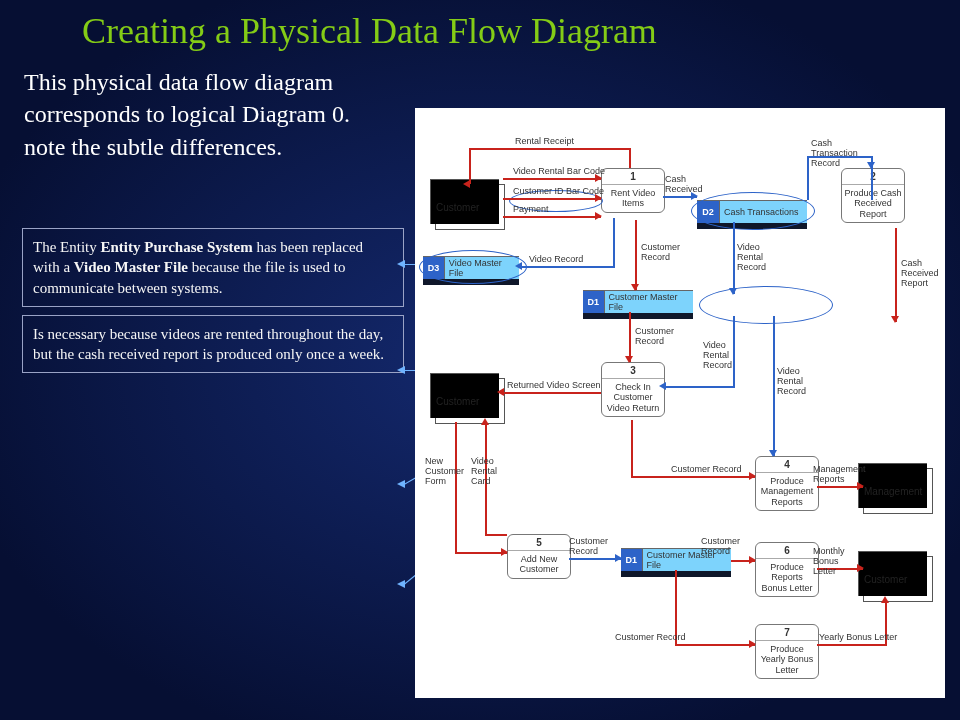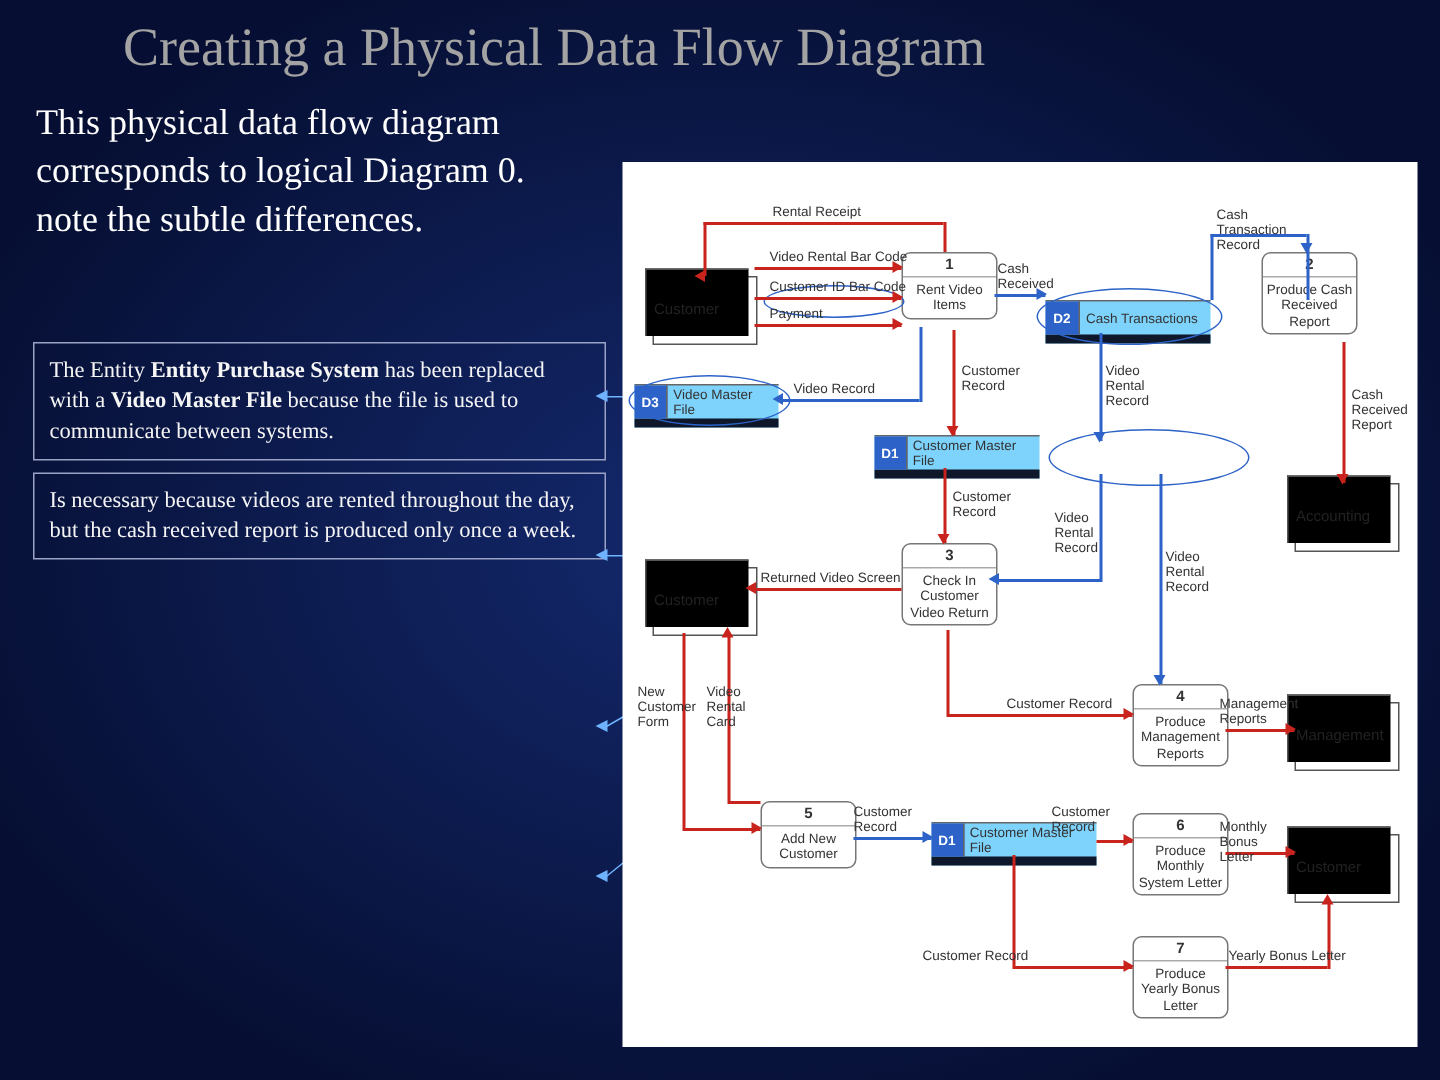--- a/index.html
+++ b/index.html
@@ -1,17 +1,17 @@
 <!DOCTYPE html>
 <html><head>
 <meta charset="utf-8">
 <style>
   html,body{margin:0;padding:0;width:960px;height:720px;background:#0c1a4a;font-family:Georgia,"Times New Roman",serif;color:#fff;overflow:hidden}
   body{background:radial-gradient(#14296e,#060f33 80%);position:relative}
-  .title{position:absolute;left:82px;top:10px;font-size:36px;color:#a3a3a3;font-family:"Times New Roman",serif}
+  .title{position:absolute;left:82px;top:10px;font-size:36px;color:#84cc16;font-family:"Times New Roman",serif}
   .intro{position:absolute;left:24px;top:66px;width:370px;font-size:24px;line-height:1.35}
   .notes{position:absolute;left:22px;top:228px;width:382px}
   .note{border:1px solid #9aa3c6;background:rgba(0,0,0,.0);padding:8px 10px;margin-bottom:8px;font-size:15px;line-height:1.35;color:#f5f5f5}
   .note .sc{font-variant:small-caps;letter-spacing:.3px}
   .note b{font-weight:bold}
   .diagram{position:absolute;left:415px;top:108px;width:530px;height:590px;background:#fff;color:#000}
   
   .ext{position:absolute;width:68px;height:44px;background:#fff;border:1px solid #555}
   .ext:before{content:"";position:absolute;left:-6px;top:-6px;width:68px;height:44px;border:1px solid #555;border-right:none;border-bottom:none;background:#000}
   .ext span{position:absolute;left:0;right:0;top:50%;transform:translateY(-50%);font:10px Arial;color:#222;text-align:left}
@@ -58,23 +58,20 @@
 <div class="leadA" style="left:397px;top:580px"></div>
 
 <div class="diagram">
 
   <div class="ext" style="left:20px;top:76px">
       <span>Customer</span>
     </div>
   <div class="ext" style="left:20px;top:270px">
       <span>Customer</span>
     </div>
-  <div class="ext" style="left:448px;top:214px">
-      <span>Accounting</span>
-    </div>
   <div class="ext" style="left:448px;top:360px">
       <span>Management</span>
     </div>
   <div class="ext" style="left:448px;top:448px">
       <span>Customer</span>
     </div>
 
   <div class="proc" style="left:186px;top:60px">
       <span class="n">1</span>
       <span class="t">Rent Video Items</span>
@@ -90,21 +87,21 @@
   <div class="proc" style="left:340px;top:348px">
       <span class="n">4</span>
       <span class="t">Produce Management Reports</span>
     </div>
   <div class="proc" style="left:92px;top:426px">
       <span class="n">5</span>
       <span class="t">Add New Customer</span>
     </div>
   <div class="proc" style="left:340px;top:434px">
       <span class="n">6</span>
-      <span class="t">Produce Monthly System Letter</span>
+      <span class="t">Produce Reports Bonus Letter</span>
     </div>
   <div class="proc" style="left:340px;top:516px">
       <span class="n">7</span>
       <span class="t">Produce Yearly Bonus Letter</span>
     </div>
 
   <div class="ds" style="left:8px;top:148px;width:96px">
       <span class="k">D3</span>
       <span class="v">Video Master File</span>
     </div>

